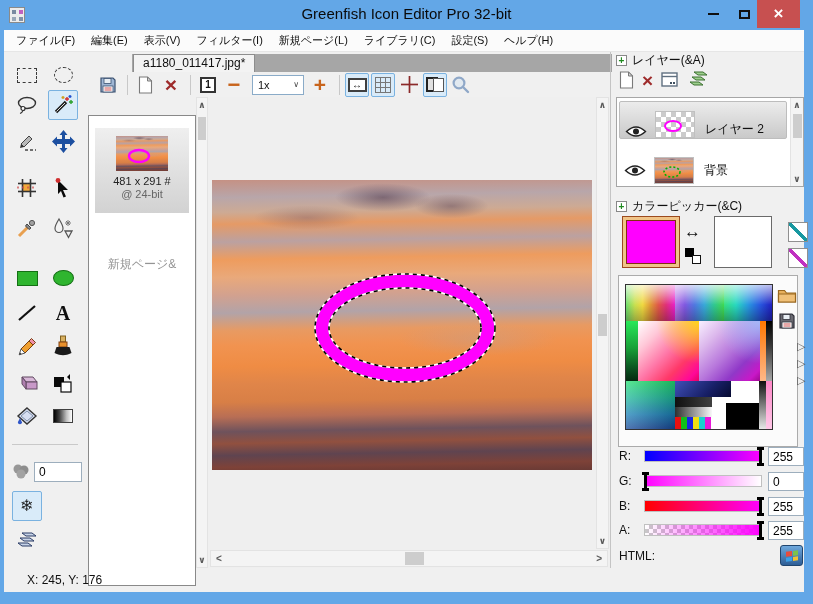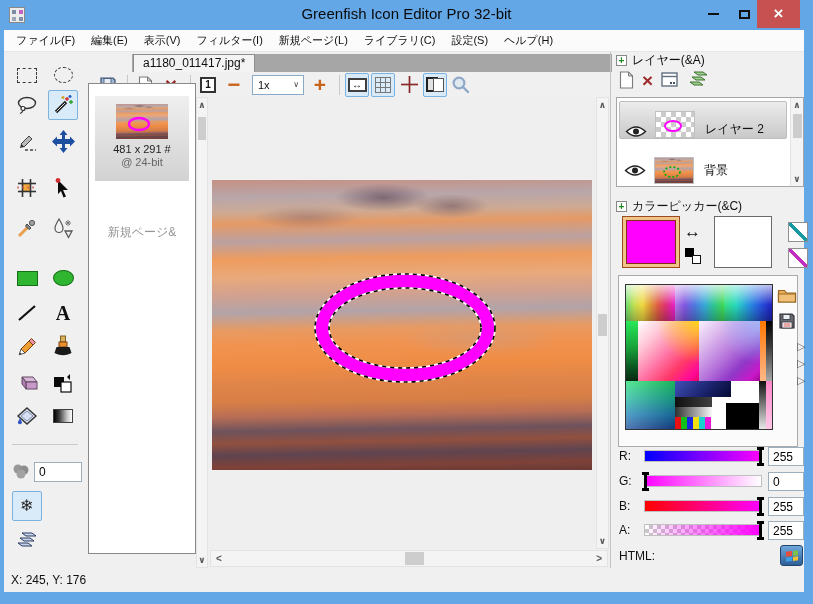--- a/index.html
+++ b/index.html
@@ -62,21 +62,21 @@
   .fit-box { width:19px; height:14px; border:2px solid #404040; display:flex; align-items:center;
              justify-content:center; font-size:10px; font-weight:bold; color:#111; background:#fff; }
   .grid-icon { width:16px; height:16px;
       background-image:linear-gradient(#777 1px,transparent 1px),linear-gradient(90deg,#777 1px,transparent 1px);
       background-size:5px 5px; }
   .pages-icon { position:relative; width:20px; height:18px; }
   .pages-icon .pg1 { position:absolute; left:1px; top:1px; width:12px; height:15px; background:#e2e2e2; border:2px solid #222; }
   .pages-icon .pg2 { position:absolute; left:8px; top:2px; width:11px; height:14px; background:#fff; border:1px solid #555; }
 
   
-  .thumbpanel { position:absolute; left:84px; top:31px; width:108px; height:471px; background:#fff; border:1px solid #898989; }
+  .thumbpanel { position:absolute; left:84px; top:63px; width:108px; height:471px; background:#fff; border:1px solid #898989; }
   .thumb-sel { position:absolute; left:6px; top:12px; width:94px; height:85px;
                background:linear-gradient(#efefef,#d2d2d2); text-align:center; }
   .thumb-img { position:relative; width:52px; height:35px; margin:8px auto 4px auto; }
   .thumb-cap { font-size:11px; color:#222; line-height:13px; }
   .newpage-label { position:absolute; left:0; top:140px; width:100%; text-align:center; color:#949494; font-size:12px; }
 
   
   .sb { position:absolute; background:#f4f4f4; border:1px solid #e3e3e3; }
   .sb .ar { position:absolute; color:#5a5a5a; font-size:9px; font-weight:bold; width:100%; text-align:center; line-height:12px; }
   .sb .arh { position:absolute; color:#5a5a5a; font-size:10px; font-weight:bold; height:100%; display:flex; align-items:center; }
@@ -147,21 +147,21 @@
   .html-row .lbl { position:absolute; left:7px; top:4px; font-size:12px; }
   .html-input { position:absolute; left:48px; top:0; width:98px; height:22px; border:1px solid #9daebd;
                 background:#fff; color:#cc6600; font-weight:bold; font-size:13px; padding-left:8px; font-family:inherit; }
   .win-btn { position:absolute; left:168px; top:0; width:23px; height:21px; border:1px solid #20456e; border-radius:3px;
              background:linear-gradient(#6fa8dc,#2e5e96); display:flex; align-items:center; justify-content:center; }
   .win-flag { width:12px; height:10px; display:grid; grid-template-columns:1fr 1fr; grid-template-rows:1fr 1fr;
               gap:1px; transform:skewY(-6deg); }
   .win-flag i:nth-child(1){background:#e84c3d}.win-flag i:nth-child(2){background:#7cc24a}
   .win-flag i:nth-child(3){background:#3ba0e8}.win-flag i:nth-child(4){background:#f2c230}
 
-  .statusbar { position:absolute; left:0; top:516px; width:604px; height:24px; display:flex; align-items:center; }
+  .statusbar { position:absolute; left:16px; top:516px; width:604px; height:24px; display:flex; align-items:center; }
   .statusbar span { margin-left:7px; font-size:12px; color:#101010; }
 </style>
 </head>
 <body>
 
 <div class="win">
 
   <div class="titlebar">
     <div class="app-icon">
       <i style="left:2px;top:2px;background:#7a8aa0"></i>

